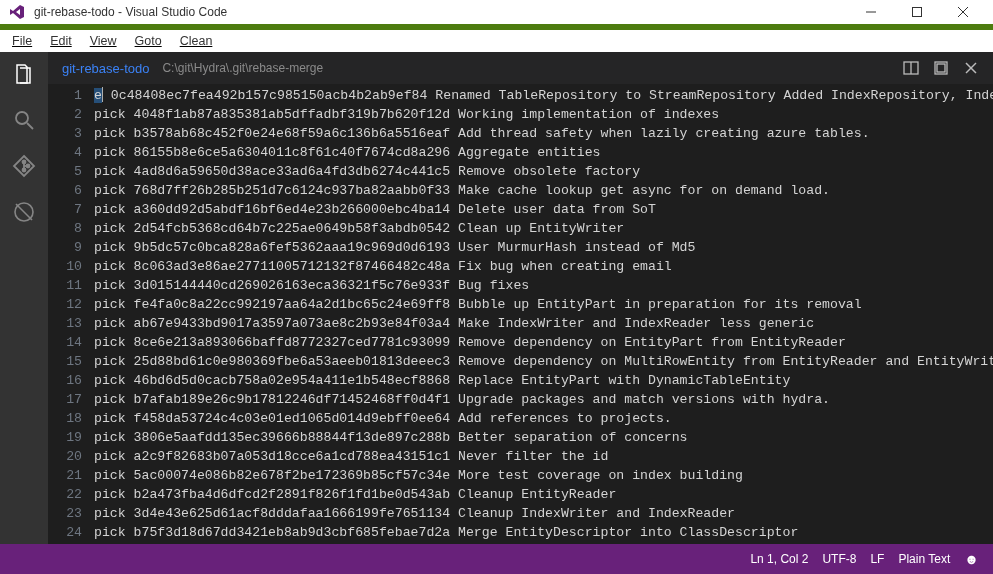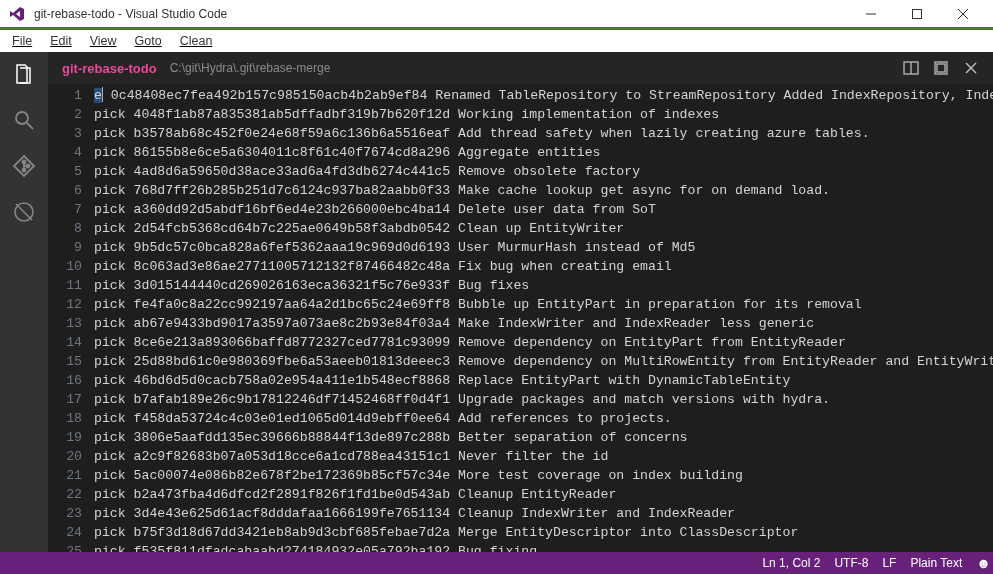--- a/index.html
+++ b/index.html
@@ -13,21 +13,21 @@
     display: flex;
     flex-direction: column;
   }
   
   .titlebar {
     height: 30px;
     background: #fff;
     display: flex;
     align-items: center;
     padding: 0 7px 0 8px;
-    border-bottom: 3px solid #4d7c0f;
+    border-bottom: 6px solid #4d7c0f;
   }
   .titlebar .vs-logo {
     width: 18px; height: 18px;
     margin-right: 8px;
     display:flex;align-items:center;justify-content:center;
   }
   .titlebar .title { color: #333; font-size: 12px; flex: 0 0 auto; }
   .titlebar .spacer { flex: 1; }
   .win-controls { display: flex; height: 100%; }
   .win-btn {
@@ -83,21 +83,21 @@
   }
   .editor-tabs {
     height: 32px;
     background: #252526;
     display: flex;
     align-items: center;
     padding: 0 14px;
     color: #ccc;
     font-size: 13px;
   }
-  .tab-title { color: #ec4899; font-weight: 700; }
+  .tab-title { color: #3b82f6; font-weight: 400; }
   .tab-path { color: #8a8a8a; margin-left: 13px; font-size: 12px; }
   .tab-actions { margin-left: auto; display: flex; gap: 14px; align-items: center; }
   .tab-action { color: #bbb; width:16px;height:16px;display:flex;align-items:center;justify-content:center; }
   .editor {
     flex: 1;
     background: #1e1e1e;
     display: flex;
     font-family: Consolas, "Courier New", monospace;
     font-size: 13.2px;
     line-height: 19px;
@@ -119,27 +119,27 @@
     white-space: pre;
     overflow: hidden;
     min-width: 0;
   }
   .line { height: 19px; }
   .cursor {
     display:inline-block;width:1px;height:15px;background:#aeafad;vertical-align:text-bottom;position:relative;top:-1px;
   }
   
   .statusbar {
-    height: 22px;
+    height: 30px;
     background: #68217a;
     color: #fff;
     display: flex;
     align-items: center;
     font-size: 12px;
-    padding: 0 2px;
+    padding: 0 14px;
   }
   .statusbar .sb-right { margin-left: auto; display: flex; gap: 14px; align-items:center; }
   .smiley { font-size: 14px; }
 </style>
 </head>
 <body>
 
 <div class="titlebar">
   <span class="vs-logo">
     <svg width="16" height="16" viewBox="0 0 16 16">

